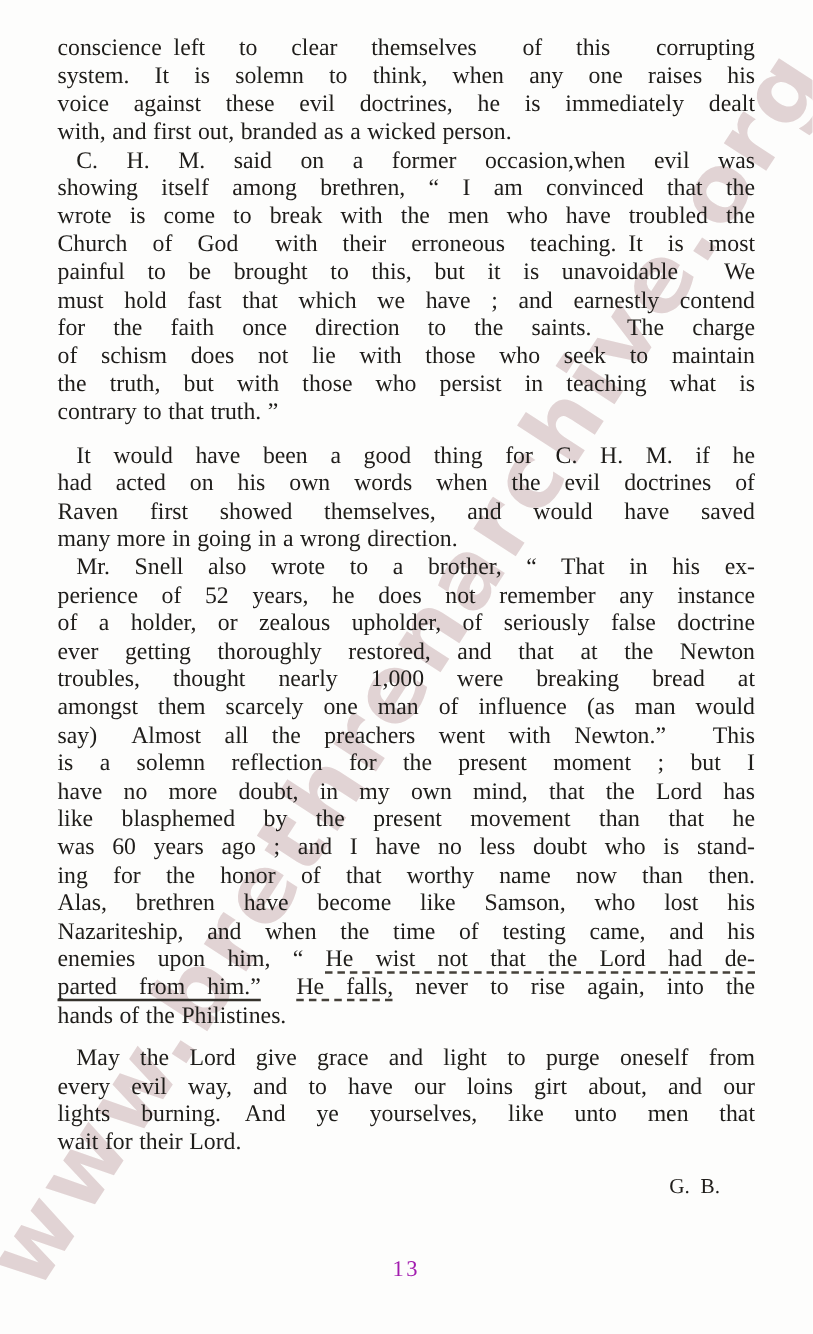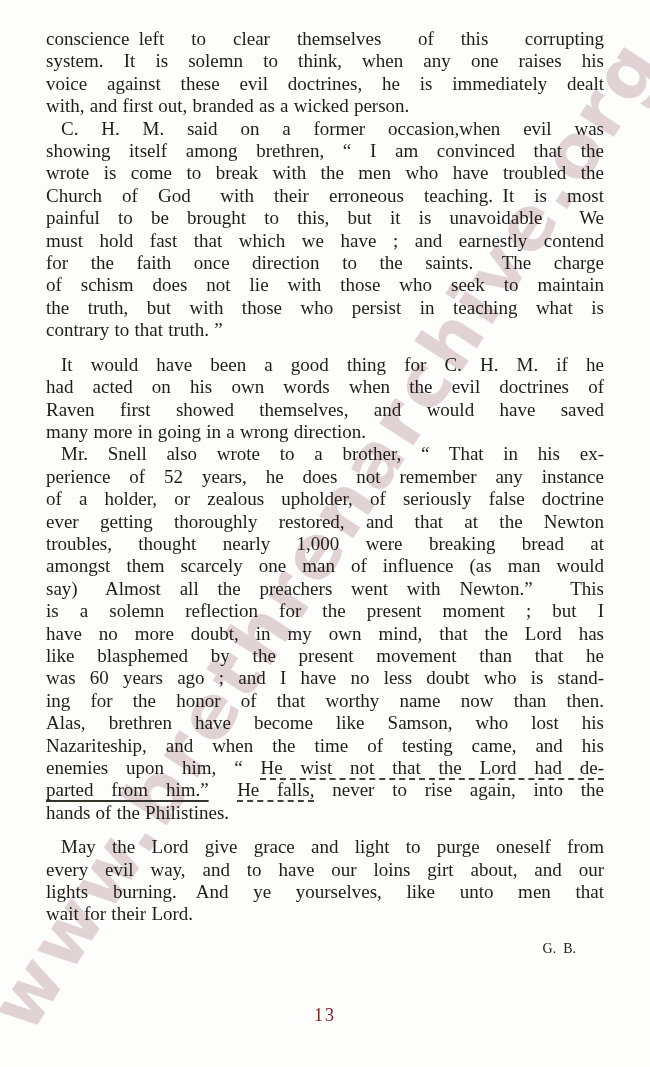--- a/index.html
+++ b/index.html
@@ -61,35 +61,35 @@
     text-decoration-color: #35322c;
   }
   .u-dashed {
     text-decoration: underline dashed;
     text-decoration-thickness: 1.5px;
     text-underline-offset: 4px;
     text-decoration-color: #45413a;
   }
   .signature {
     margin-top: 12px;
-    font-size: 14px;
+    font-size: 17px;
     line-height: 22.4px;
     text-align: right;
     padding-right: 28px;
     color: #1f1d1a;
   }
   .page-number {
     position: absolute;
     top: 1005px;
     left: 0;
     width: 100%;
     text-align: center;
     font-size: 18px;
     letter-spacing: 2px;
-    color: #7f1d1d;
+    color: #a21caf;
     z-index: 2;
   }
 </style>
 </head>
 <body>
 
 <div class="scan-page">
   <div class="watermark">www.brethrenarchive.org</div>
 
   <div class="text-column">

